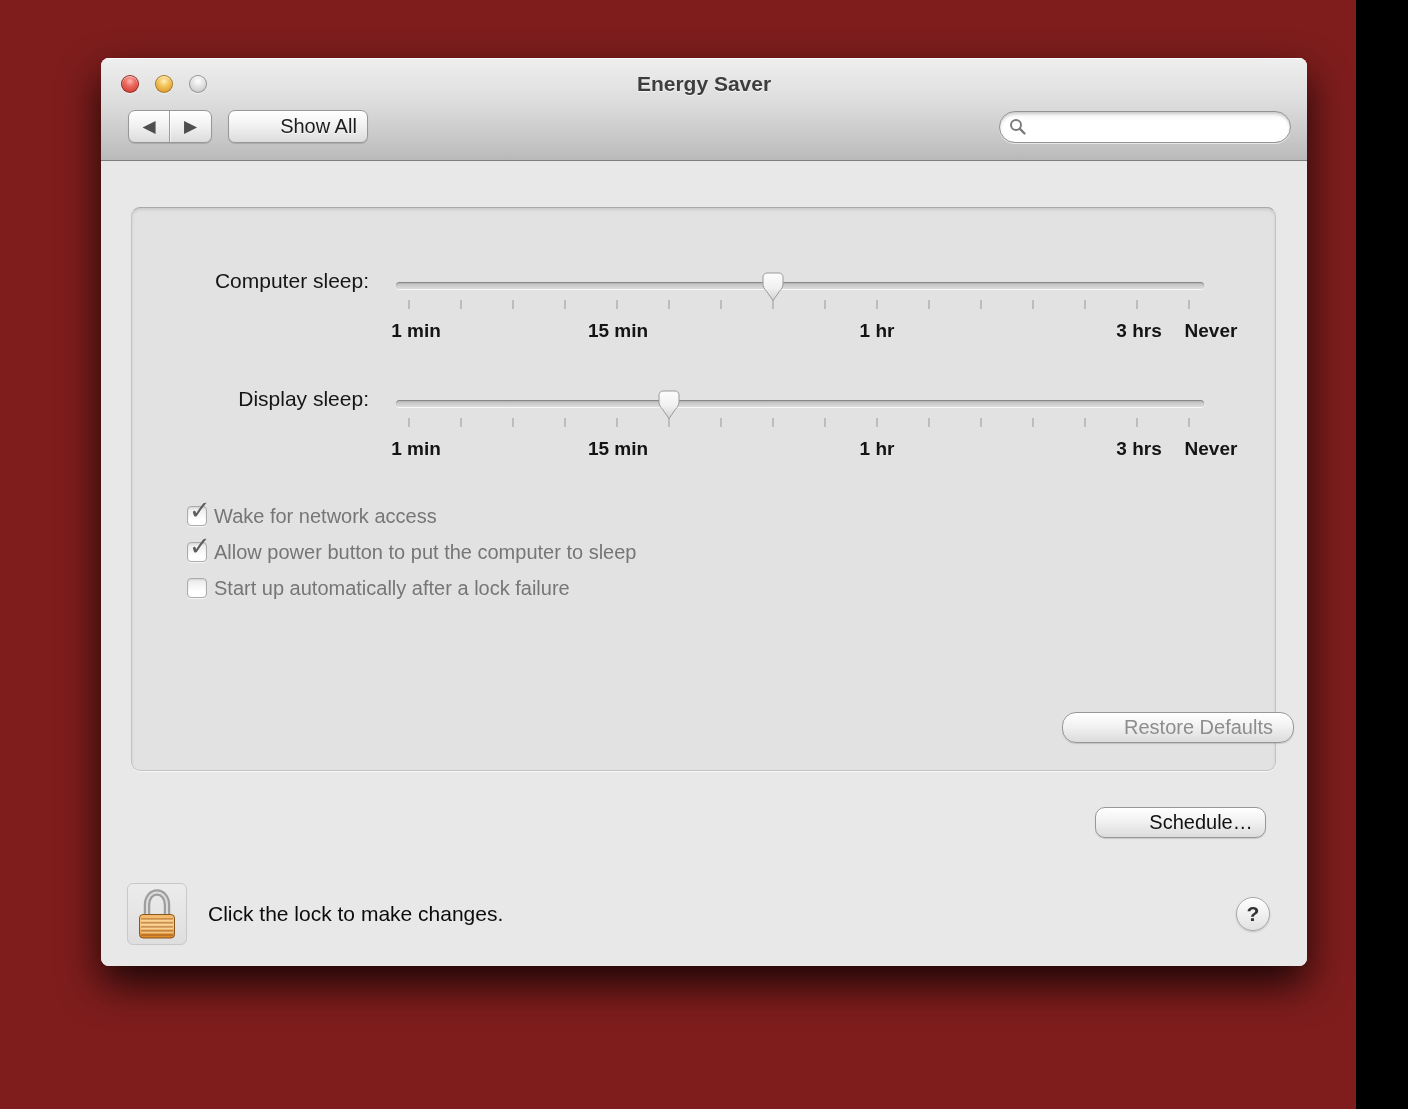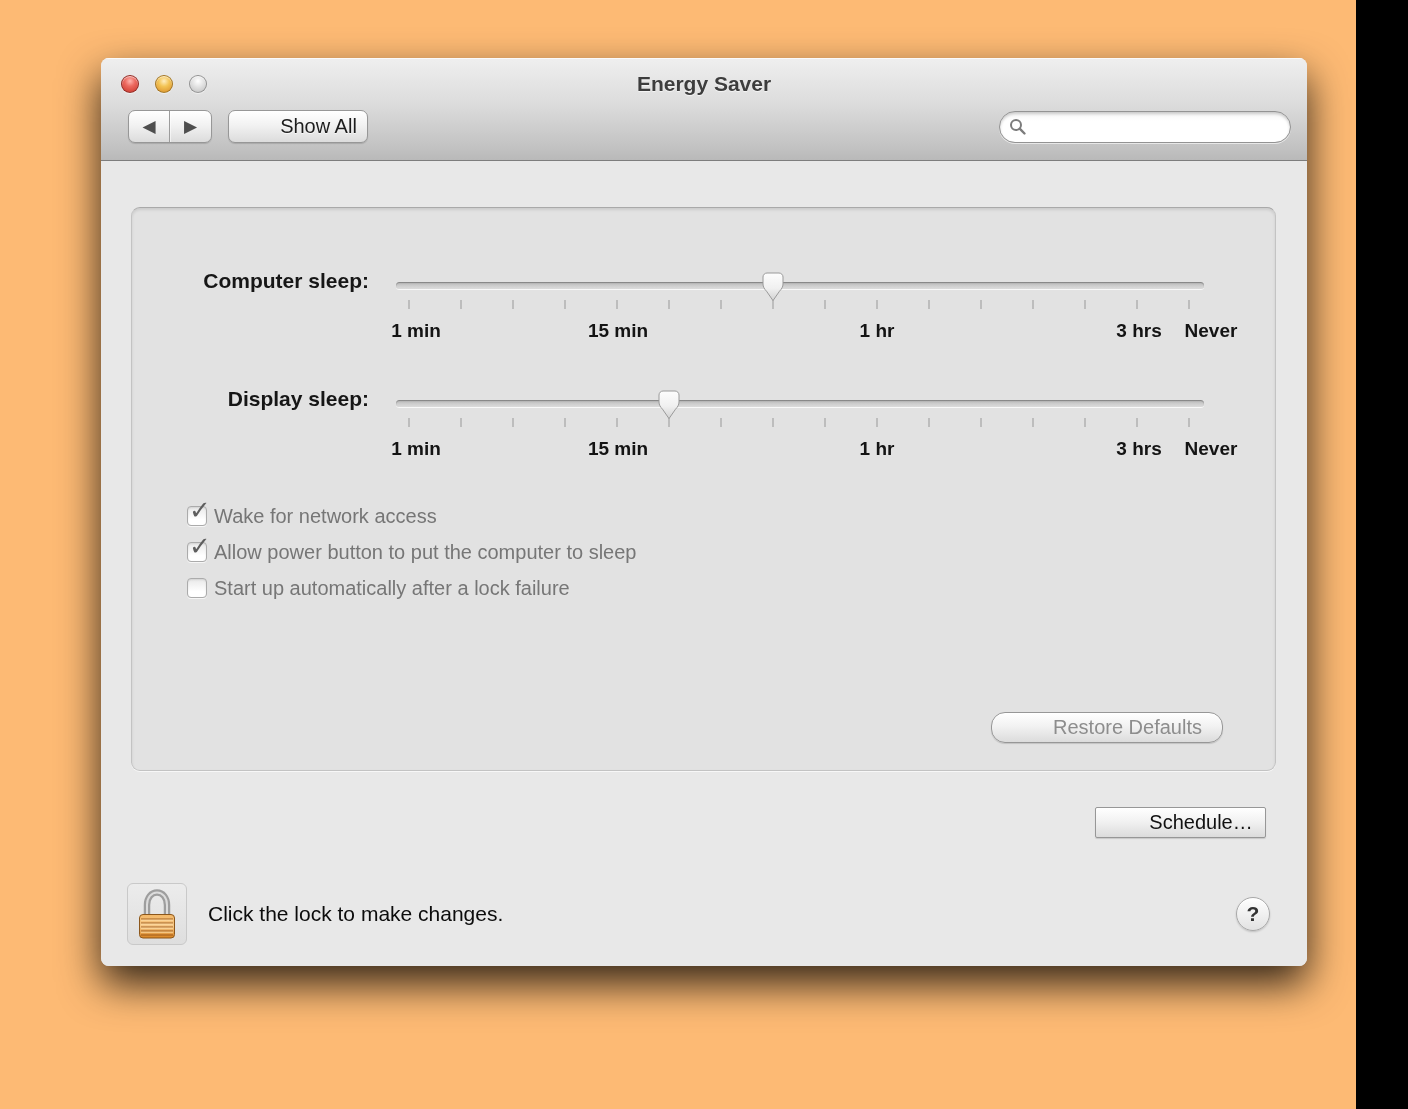--- a/index.html
+++ b/index.html
@@ -1,17 +1,17 @@
 <!DOCTYPE html>
 <html><head>
 <meta charset="utf-8">
 <style>
   * { margin:0; padding:0; box-sizing:border-box; }
   html,body { width:1408px; height:1109px; background:#000; font-family:"Liberation Sans","DejaVu Sans",sans-serif; overflow:hidden; }
-  .stage { position:relative; width:1356px; height:1109px; background:#fdba74; }
+  .stage { position:relative; width:1356px; height:1109px; background:#7f1d1d; }
 
   .window { position:absolute; left:101px; top:58px; width:1206px; height:908px;
             border-radius:8px; overflow:hidden; background:#e8e8e8;
             box-shadow:0 18px 40px rgba(0,0,0,.8); }
 
   
   .titlebar { position:absolute; left:0; top:0; width:100%; height:103px;
               background:linear-gradient(180deg,#efefef 0%,#dcdcdc 45%,#c2c2c2 88%,#b9b9b9 100%);
               border-bottom:1px solid #7d7d7d;
               box-shadow:inset 0 1px 0 rgba(255,255,255,.75); }
@@ -44,21 +44,21 @@
 
   
   .content { position:absolute; left:0; top:104px; width:1206px; height:804px; background:#e8e8e8; }
 
   .panel { position:absolute; left:30px; top:45px; width:1145px; height:564px;
            background:#e2e2e2; border:1px solid #c3c3c3; border-top-color:#a9a9a9;
            border-radius:9px;
            box-shadow:inset 0 2px 3px rgba(0,0,0,.10), 0 1px 0 rgba(255,255,255,.65); }
 
   .rowlabel { position:absolute; left:0; width:237px; text-align:right;
-              font-size:21px; font-weight:700; color:#161616; }
+              font-size:21px; font-weight:400; color:#161616; }
   .lbl-0 { top:61px; } .lbl-1 { top:179px; }
 
   .track { position:absolute; left:264px; width:808px; height:7px; border-radius:4px;
            background:linear-gradient(180deg,#b3b3b3,#cecece 55%,#dcdcdc);
            box-shadow:inset 0 1px 1px rgba(0,0,0,.28), 0 1px 0 rgba(255,255,255,.8); }
   .trk-0 { top:74px; } .trk-1 { top:192px; }
 
   .ticks { position:absolute; left:264px; width:808px; height:9px;
            background:repeating-linear-gradient(to right,
              transparent 0, transparent 12px, #bdbdbd 12px, #bdbdbd 14px,
@@ -76,25 +76,25 @@
 
   .cbrow { position:absolute; left:55px; height:24px; display:flex; align-items:center; }
   .cb-0 { top:296px; } .cb-1 { top:332px; } .cb-2 { top:368px; }
   .cb-box { position:relative; width:20px; height:20px; border-radius:4px;
             border:1px solid #ababab;
             background:linear-gradient(180deg,#e9e9e9,#ffffff 70%);
             box-shadow:inset 0 1px 2px rgba(0,0,0,.10), 0 1px 0 rgba(255,255,255,.7); }
   .check { position:absolute; left:1px; top:-10px; font-size:26px; font-weight:bold; color:#5e5e5e; line-height:26px; }
   .cblabel { margin-left:7px; font-size:20px; color:#767676; }
 
-  .restore { position:absolute; left:859px; top:504px; width:232px; height:31px;
+  .restore { position:absolute; left:930px; top:504px; width:232px; height:31px;
              font-size:20px; color:#8d8d8d; border-radius:14px; }
 
   .schedule { position:absolute; left:994px; top:645px; width:171px; height:31px;
-              font-size:20px; font-weight:500; color:#111; border-radius:2px; }
+              font-size:20px; font-weight:500; color:#111; border-radius:10px; }
 
   .lockbtn { position:absolute; left:26px; top:721px; width:60px; height:62px;
              border-radius:6px; border:1px solid #c9c9c9;
              background:linear-gradient(180deg,#ececec,#dedede);
              display:flex; align-items:center; justify-content:center; }
   .lockmsg { position:absolute; left:96px; top:721px; height:62px; display:flex; align-items:center;
              font-size:21px; color:#0c0c0c;margin-left:11px; }
 
   .helpbtn { position:absolute; left:1135px; top:735px; width:34px; height:34px; border-radius:50%;
              border:1px solid #a9a9a9;

